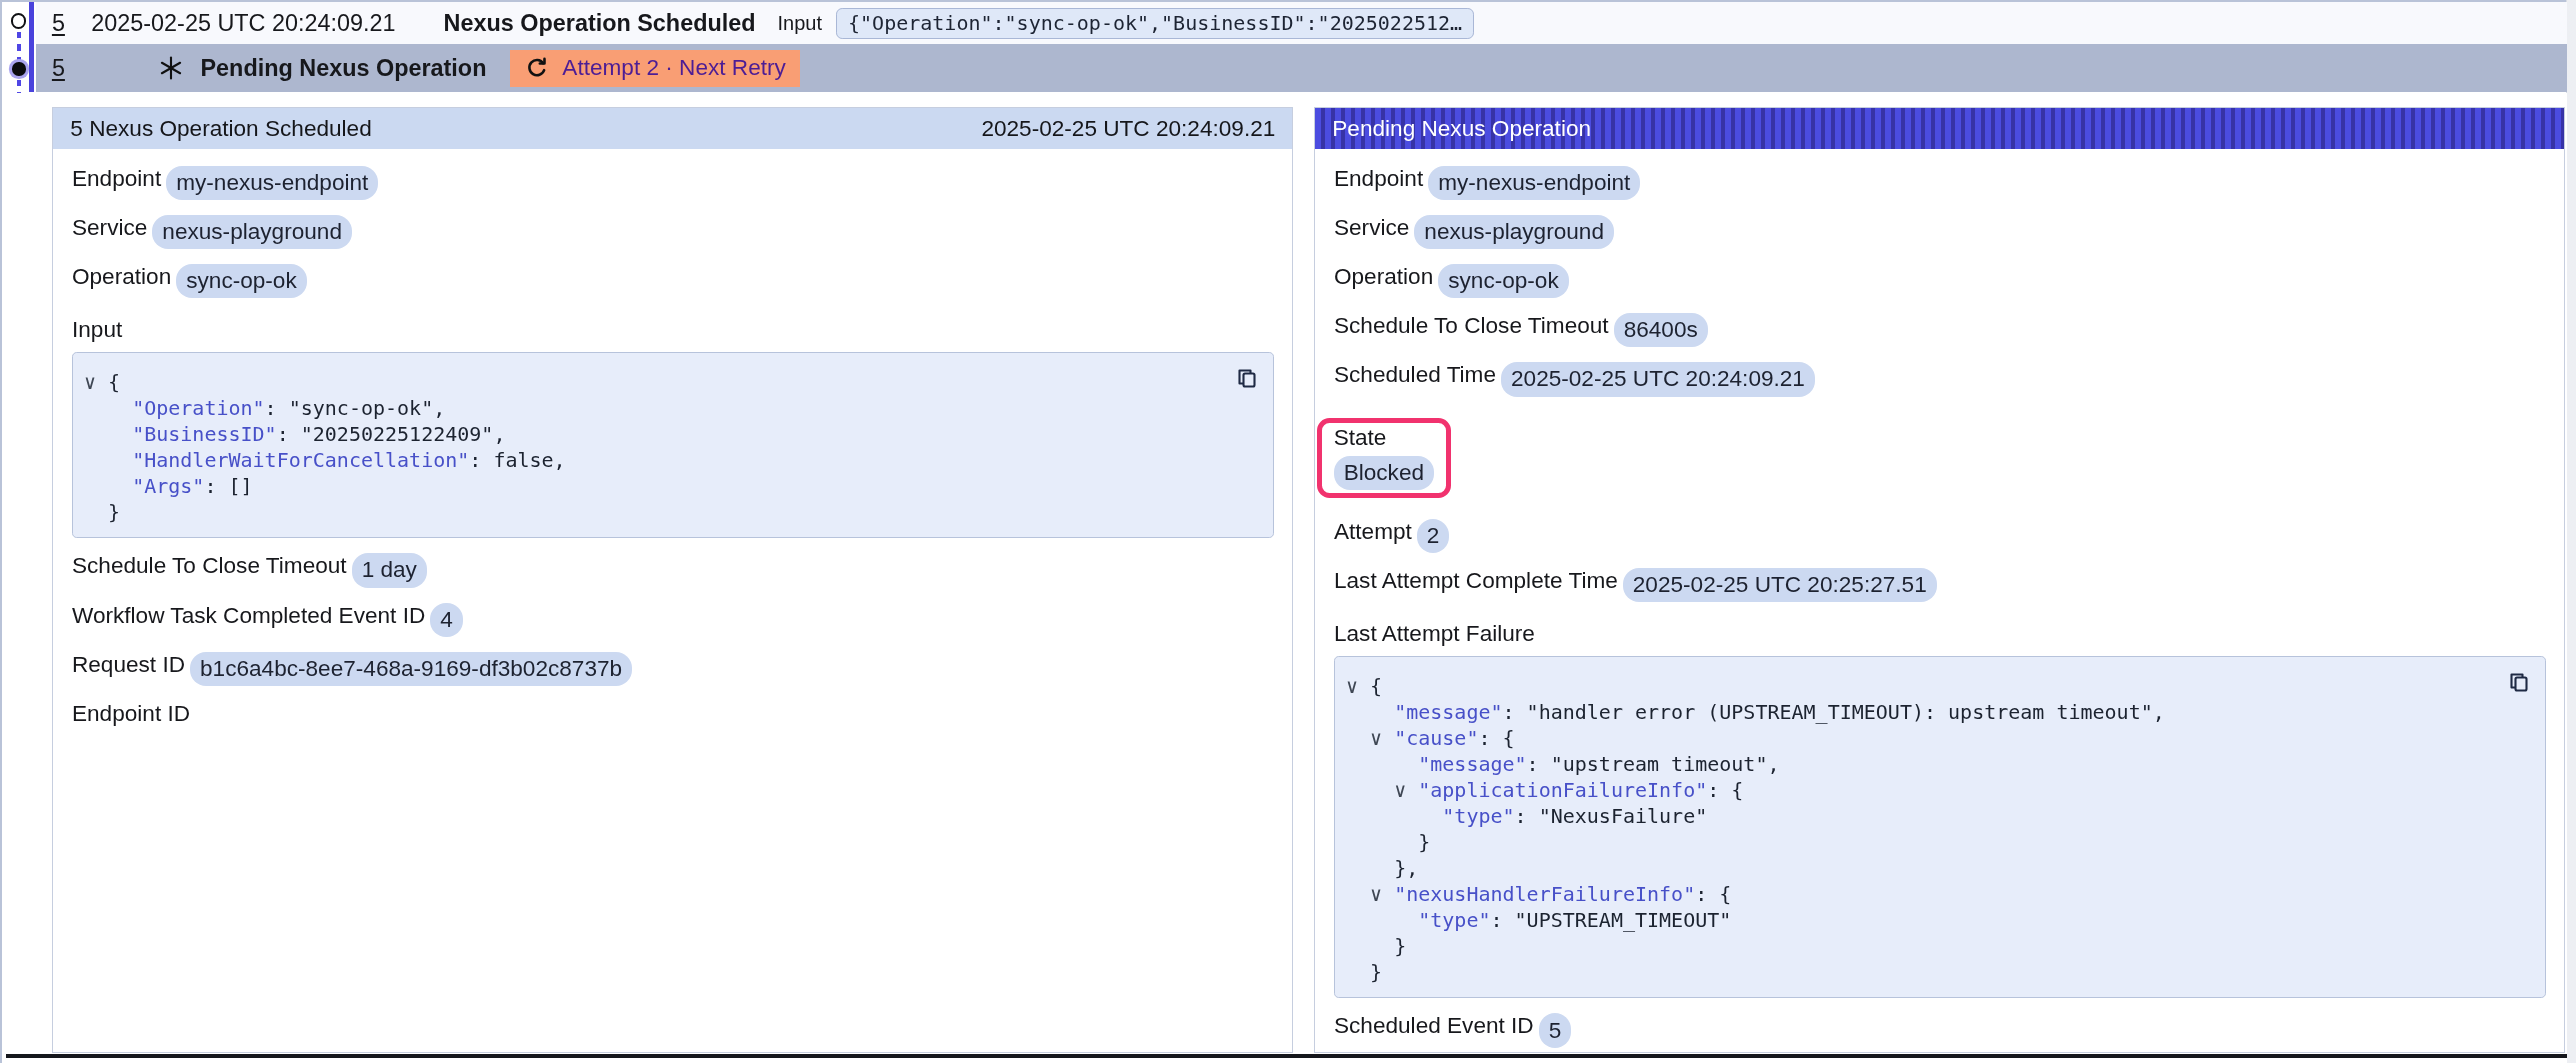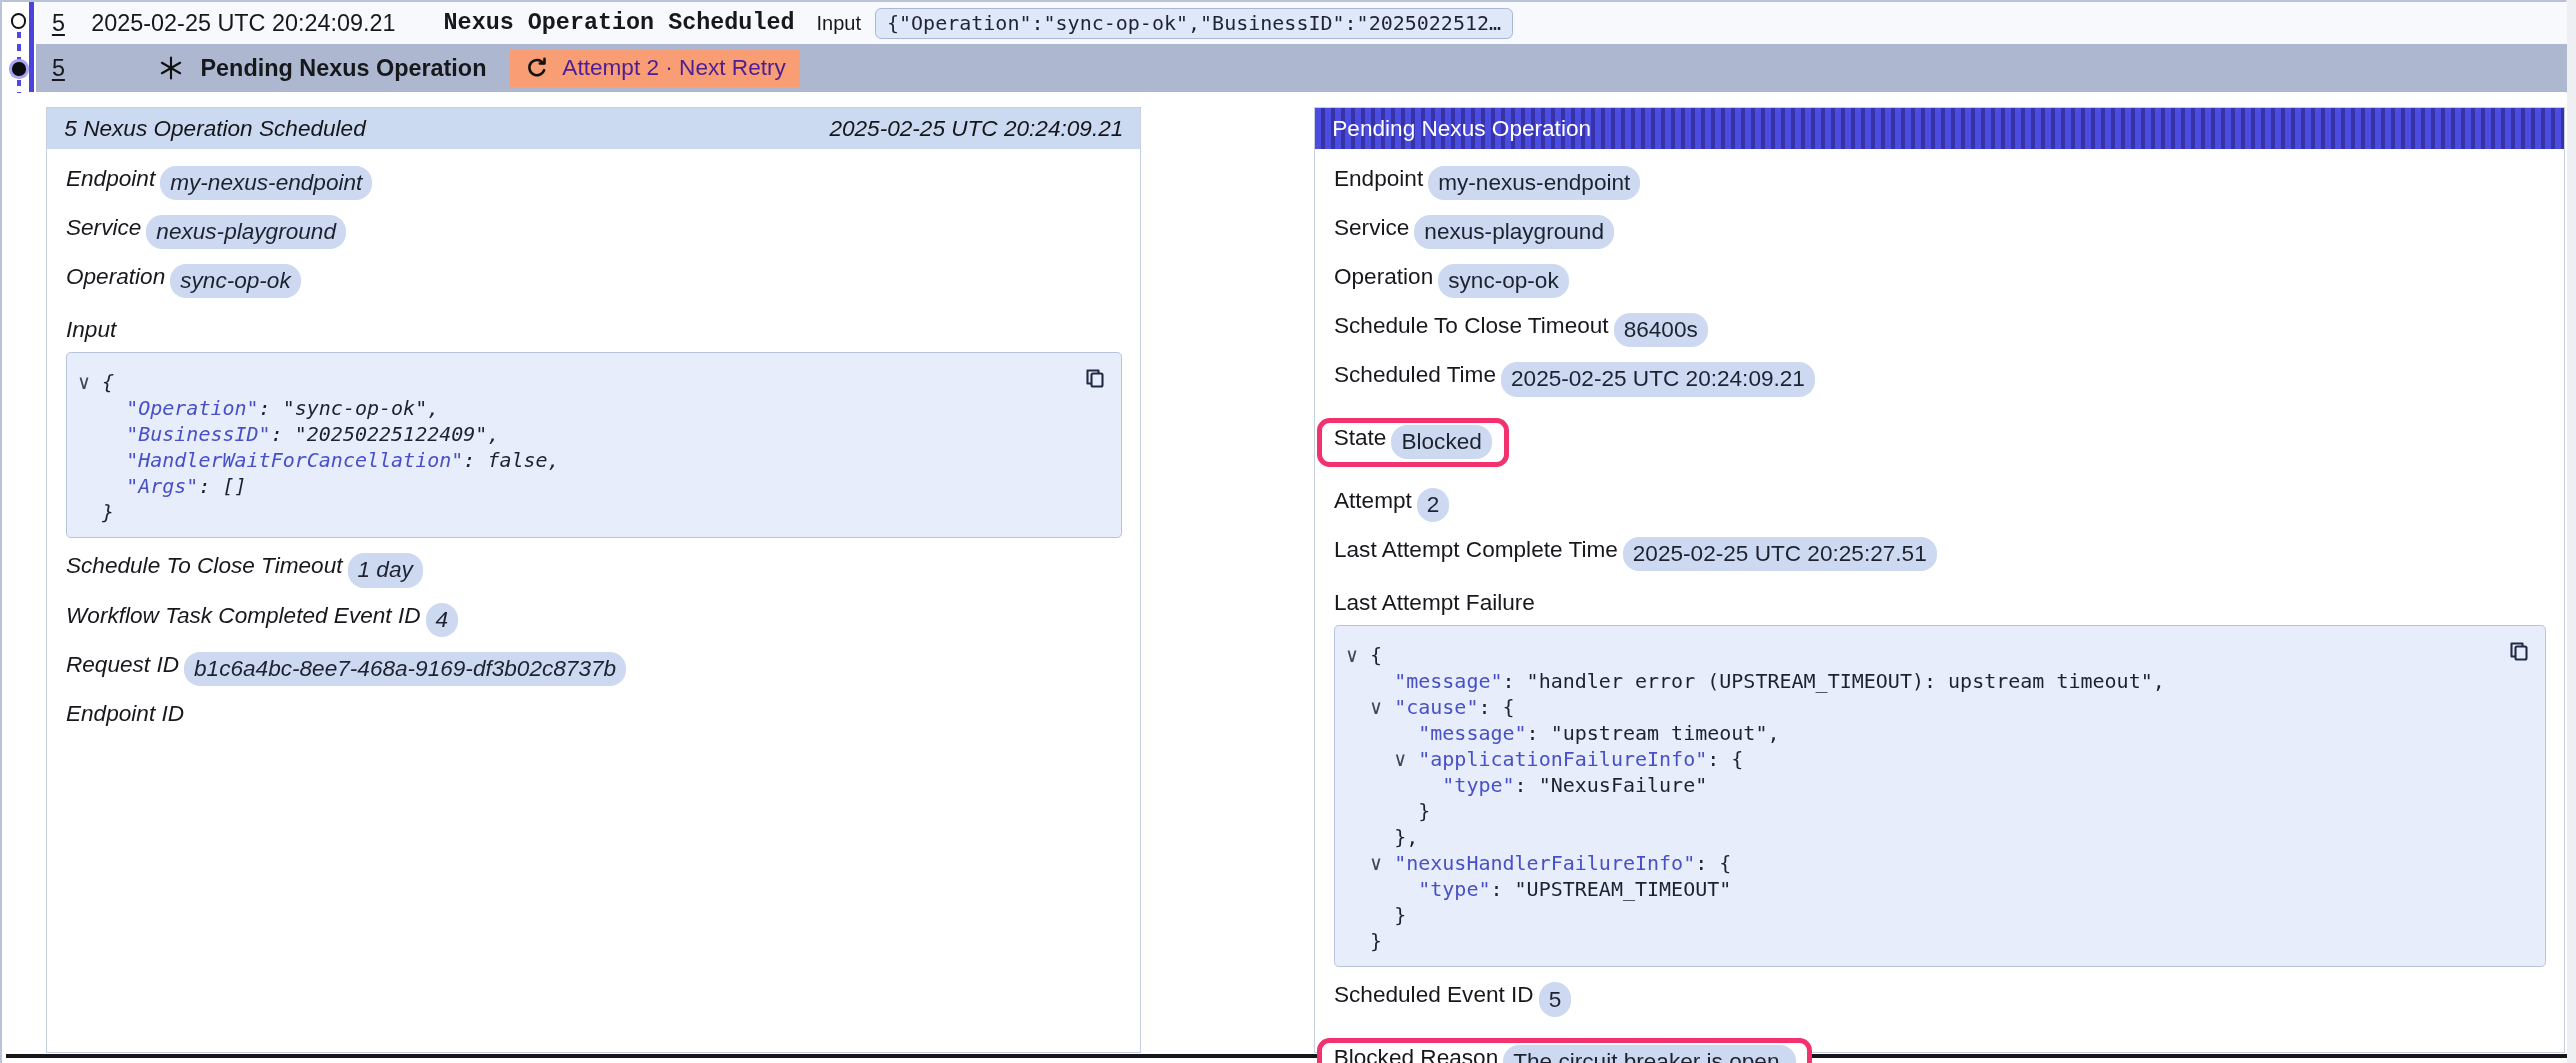--- a/index.html
+++ b/index.html
@@ -21,46 +21,46 @@
   .tl-dash{position:absolute;left:15px;width:3.9px;background:repeating-linear-gradient(180deg,var(--timeline-dash,#4f46e5) 0 6.2px,transparent 6.2px 12.5px);}
   .d1{top:30px;height:30px;}
   .d2{top:78px;height:12.5px;}
   .tl-circle-filled{position:absolute;left:10px;top:60px;width:13.3px;height:13.3px;background:#0b0c0f;border-radius:50%;box-shadow:0 0 0 3.1px #a9a4ef;}
 
   .event-row{position:absolute;left:34px;right:0;display:flex;align-items:center;}
   .row1{top:0;height:42px;background:var(--row-bg,#f8f9fd);}
   .row2{top:42px;height:48px;background:var(--selected-row-bg,#adb7cf);}
   .ev-num{margin-left:15.6px;width:30px;font-size:23.4px;color:#17181c;text-decoration:underline;text-underline-offset:3.1px;cursor:pointer;}
   .ev-time{margin-left:9.4px;font-size:23.4px;white-space:nowrap;}
-  .ev-title{margin-left:48px;font-size:23.4px;font-weight:700;white-space:nowrap;font-family:Liberation Mono, monospace;}
+  .ev-title{margin-left:48px;font-size:23.4px;font-weight:700;white-space:nowrap;}
   .ev-detail-label{margin-left:22px;font-size:20px;}
   .ev-chip{margin-left:14px;font-family:"DejaVu Sans Mono",monospace;font-size:20px;color:#1d2433;
     background:#dfe8f8;border:1.6px solid #a9b7d6;border-radius:6.2px;padding:2.3px 11px;white-space:nowrap;}
   .asterisk-icon{margin-left:75px;display:inline-flex;align-items:center;}
   .ev-title2{margin-left:15.6px;font-size:23.4px;font-weight:700;white-space:nowrap;}
   .retry-badge{margin-left:23.4px;display:inline-flex;align-items:center;gap:12.5px;height:37px;box-sizing:border-box;
     background:var(--retry-badge-bg,#f99e74);padding:3.1px 14px;font-size:22.6px;color:#4c1d95;white-space:nowrap;}
 
   
   .details{position:absolute;top:93px;left:2.3px;right:9.4px;bottom:0;background:#fff;}
   .panel{position:absolute;top:14px;height:946px;border:1.6px solid var(--panel-border,#c6cedf);background:#fff;box-sizing:border-box;}
-  .left-panel{left:44px;width:1095px;font-style:italic;}
+  .left-panel{left:50px;width:1241px;}
   .right-panel{left:1312px;width:1251px;z-index:2;}
   .panel-header{height:41px;display:flex;align-items:center;justify-content:space-between;padding:0 17px;font-size:22.6px;}
   .left-panel .panel-header{background:var(--panel-header-bg,#cbd9f1);color:#15161a;}
   .right-panel .panel-header{color:#fff;
     background:repeating-linear-gradient(90deg,var(--stripe-light,#4b4ce0) 0 6.2px,var(--stripe-dark,#3733a6) 6.2px 10px);}
   .panel-body{padding:1.6px 18.7px 0;}
   .field{display:flex;align-items:flex-start;gap:5px;margin:15px 0;font-size:22.6px;min-height:34px;}
   .field .label{white-space:nowrap;}
   .badge{background:var(--badge-bg,#ccd9f1);border-radius:16px;padding:3.1px 10px;line-height:28px;white-space:nowrap;color:#1d2230;}
   .link-value{text-decoration:underline;text-underline-offset:4.7px;padding:3.1px 0;color:#17181c;cursor:pointer;white-space:nowrap;}
   .hl{display:inline-flex;border:5.5px solid var(--highlight-pink,#f1326e);border-radius:12.5px;background:#fff;
     padding:0.8px 11.7px;margin:6.2px 0 6.2px -17px;width:max-content;position:relative;z-index:3;}
-  .hl .field{margin:1.6px 0;}
+  .hl .field{margin:1.6px 0;flex-direction:column;}
   .code-label{font-size:22.6px;margin:18.7px 0 9.4px;}
   .code-block{position:relative;background:var(--code-bg,#e7edfa);border:1.6px solid var(--code-border,#b7c3db);
     border-radius:4.7px;padding:15.6px 50px 12.5px 11px;font-family:"DejaVu Sans Mono",monospace;
     font-size:20px;line-height:26px;color:#1c2330;}
   .jline{white-space:pre;}
   .jpre{color:#3f4754;}
   .jkey{color:var(--code-key,#4750c8);}
   .jrest{color:#1c2330;}
   .copy-btn{position:absolute;top:12.5px;right:14px;cursor:pointer;background:none;border:none;padding:0;}
 

